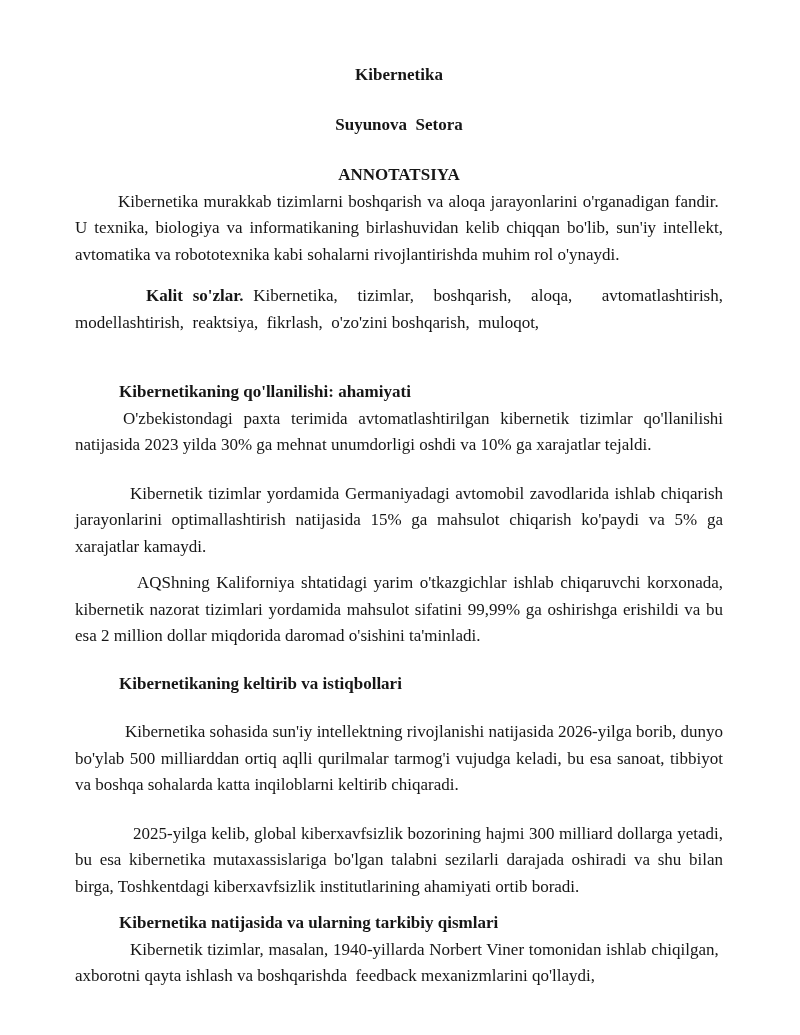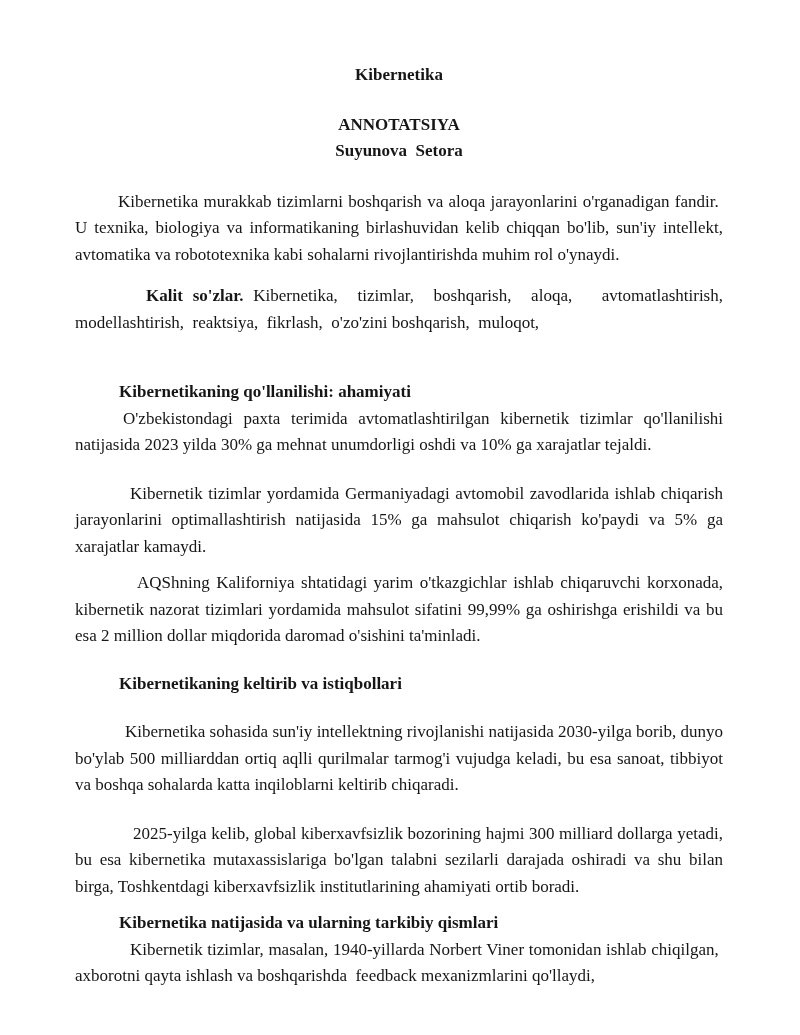--- a/index.html
+++ b/index.html
@@ -41,33 +41,33 @@
   .mb-21{margin-bottom:21px;}
   .mb-43{margin-bottom:43px;}
 </style>
 </head>
 <body>
 
 <div class="page">
 
   <p class="center title">Kibernetika</p>
 
+  <p class="center author">Suyunova&nbsp; Setora</p>
+
   <p class="center annot-heading">ANNOTATSIYA</p>
-
-  <p class="center author">Suyunova&nbsp; Setora</p>
 
   <p class="body ind-a mb-15">Kibernetika murakkab tizimlarni boshqarish va aloqa jarayonlarini o'rganadigan fandir.&nbsp; U texnika, biologiya va informatikaning birlashuvidan kelib chiqqan bo'lib, sun'iy intellekt, avtomatika va robototexnika kabi sohalarni rivojlantirishda muhim rol o'ynaydi.</p>
 
   <p class="body ind-a mb-43"><span class="bold">Kalit so'zlar.</span><span> Kibernetika,&nbsp; tizimlar,&nbsp; boshqarish,&nbsp; aloqa,&nbsp;&nbsp; avtomatlashtirish, modellashtirish,&nbsp; reaktsiya,&nbsp; fikrlash,&nbsp; o'zo'zini boshqarish,&nbsp; muloqot,</span></p>
 
   <p class="heading">Kibernetikaning qo'llanilishi: ahamiyati</p>
   <p class="body ind-b mb-12">O'zbekistondagi paxta terimida avtomatlashtirilgan kibernetik tizimlar qo'llanilishi natijasida 2023 yilda 30% ga mehnat unumdorligi oshdi va 10% ga xarajatlar tejaldi.</p>
   <p class="body ind-c mb-10">Kibernetik tizimlar yordamida Germaniyadagi avtomobil zavodlarida ishlab chiqarish jarayonlarini optimallashtirish natijasida 15% ga mahsulot chiqarish ko'paydi va 5% ga xarajatlar kamaydi.</p>
   <p class="body ind-d mb-21">AQShning Kaliforniya shtatidagi yarim o'tkazgichlar ishlab chiqaruvchi korxonada, kibernetik nazorat tizimlari yordamida mahsulot sifatini 99,99% ga oshirishga erishildi va bu esa 2 million dollar miqdorida daromad o'sishini ta'minladi.</p>
 
   <p class="heading">Kibernetikaning keltirib va istiqbollari</p>
-  <p class="body ind-e mb-10">Kibernetika sohasida sun'iy intellektning rivojlanishi natijasida 2030-yilga borib, dunyo bo'ylab 500 milliarddan ortiq aqlli qurilmalar tarmog'i vujudga keladi, bu esa sanoat, tibbiyot va boshqa sohalarda katta inqiloblarni keltirib chiqaradi.</p>
+  <p class="body ind-e mb-10">Kibernetika sohasida sun'iy intellektning rivojlanishi natijasida 2026-yilga borib, dunyo bo'ylab 500 milliarddan ortiq aqlli qurilmalar tarmog'i vujudga keladi, bu esa sanoat, tibbiyot va boshqa sohalarda katta inqiloblarni keltirib chiqaradi.</p>
   <p class="body ind-f mb-10">2025-yilga kelib, global kiberxavfsizlik bozorining hajmi 300 milliard dollarga yetadi, bu esa kibernetika mutaxassislariga bo'lgan talabni sezilarli darajada oshiradi va shu bilan birga, Toshkentdagi kiberxavfsizlik institutlarining ahamiyati ortib boradi.</p>
 
   <p class="heading">Kibernetika natijasida va ularning tarkibiy qismlari</p>
   <p class="body ind-c">Kibernetik tizimlar, masalan, 1940-yillarda Norbert Viner tomonidan ishlab chiqilgan,&nbsp; axborotni qayta ishlash va boshqarishda&nbsp; feedback mexanizmlarini qo'llaydi,</p>
 
 </div>
 
 </body></html>

